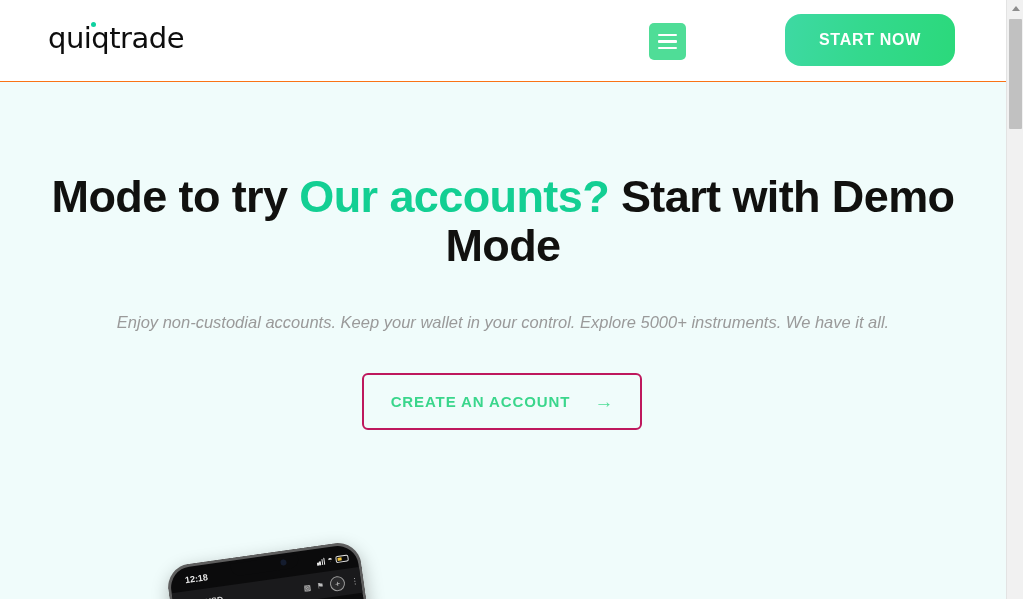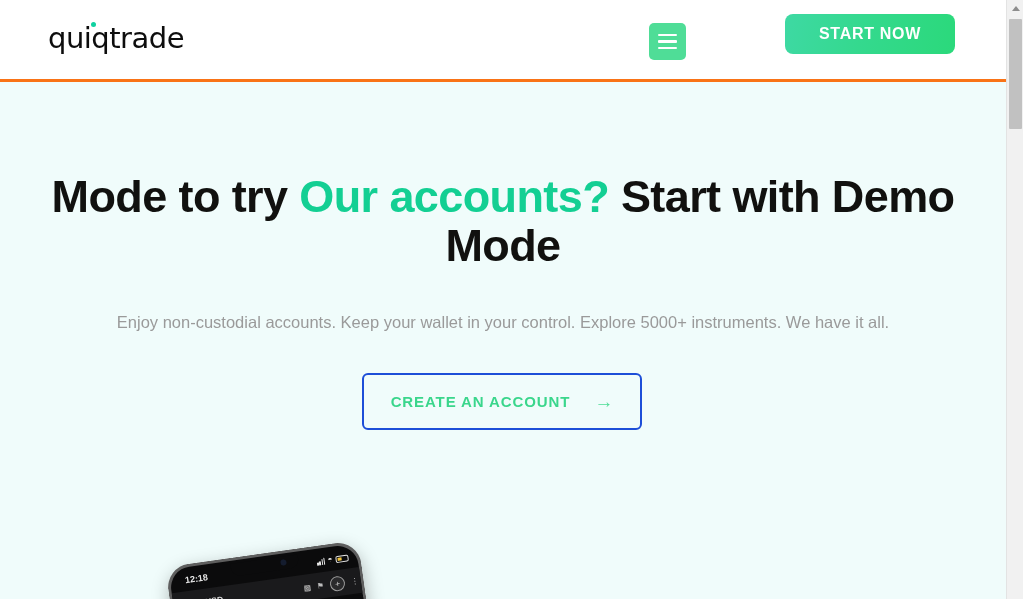--- a/index.html
+++ b/index.html
@@ -15,21 +15,21 @@
   #viewport {
     position:absolute; left:0; top:0; width:1006px; height:599px;
     overflow:hidden; background:#ffffff;
   }
 
   
   #header {
     position:absolute; left:0; top:0; width:1006px; height:82px;
     background:#ffffff;
     display:flex; align-items:center;
-    border-bottom:3px solid #f97316;
+    border-bottom:1px solid #f97316;
   }
   #logo {
     position:absolute; left:48px; top:24px;
     font-size:29px; font-weight:400; letter-spacing:-0.5px;
     color:#0d0d0d;
     font-family:"DejaVu Sans", sans-serif;
     line-height:1;
   }
   #logo .dot {
     position:absolute; left:42.5px; top:-2.5px;
@@ -42,21 +42,21 @@
     position:absolute; left:649px; top:23px;
     width:37px; height:37px; border-radius:5px;
     background:#4fdd97;
     display:flex; flex-direction:column; align-items:center; justify-content:center;
     gap:4px; cursor:pointer; border:none;
   }
   #hamburger span { display:block; width:19px; height:2.6px; background:#ffffff; border-radius:1px; }
 
   #start-now {
     position:absolute; left:785px; top:14px;
-    width:170px; height:40px; border-radius:8px;
+    width:170px; height:52px; border-radius:16px;
     background:linear-gradient(100deg,#3ed9a3 0%,#34d98e 45%,#2bd97b 100%);
     color:#ffffff; font-size:16px; font-weight:bold; letter-spacing:0.7px;
     display:flex; align-items:center; justify-content:center;
     border:none; cursor:pointer;
     font-family:"Liberation Sans", sans-serif;
   }
 
   
   #hero {
     position:absolute; left:0; top:82px; width:1006px; height:517px;
@@ -66,27 +66,27 @@
     position:absolute; left:0; top:90px; width:1006px;
     text-align:center;
     font-size:45px; font-weight:bold; line-height:49px;
     color:#11110f; letter-spacing:-0.6px;
   }
   #headline .hl { color:#13cf93; }
 
   #subtitle {
     position:absolute; left:0; top:228px; width:1006px;
     text-align:center;
-    font-size:16.5px; color:#9a9a9a; font-weight:400; line-height:24px;
+    font-size:16.5px; color:#9a9a9a; font-weight:400; line-height:24px;font-style:italic;
   }
 
   #cta {
     position:absolute; left:362px; top:291px;
     width:280px; height:57px;
-    border:2px solid #1d4ed8; border-radius:6px;
+    border:2px solid #be185d; border-radius:6px;
     background:transparent; cursor:pointer;
     display:flex; align-items:center; justify-content:center; gap:24px;
   }
   #cta .label { color:#3ad68c; font-size:15px; font-weight:bold; letter-spacing:0.9px; }
   #cta .arrow { color:#4fdd97; font-size:19px; line-height:1; }
 
   
   #mockups { position:absolute; left:0; top:400px; width:1006px; height:200px; }
 
   

